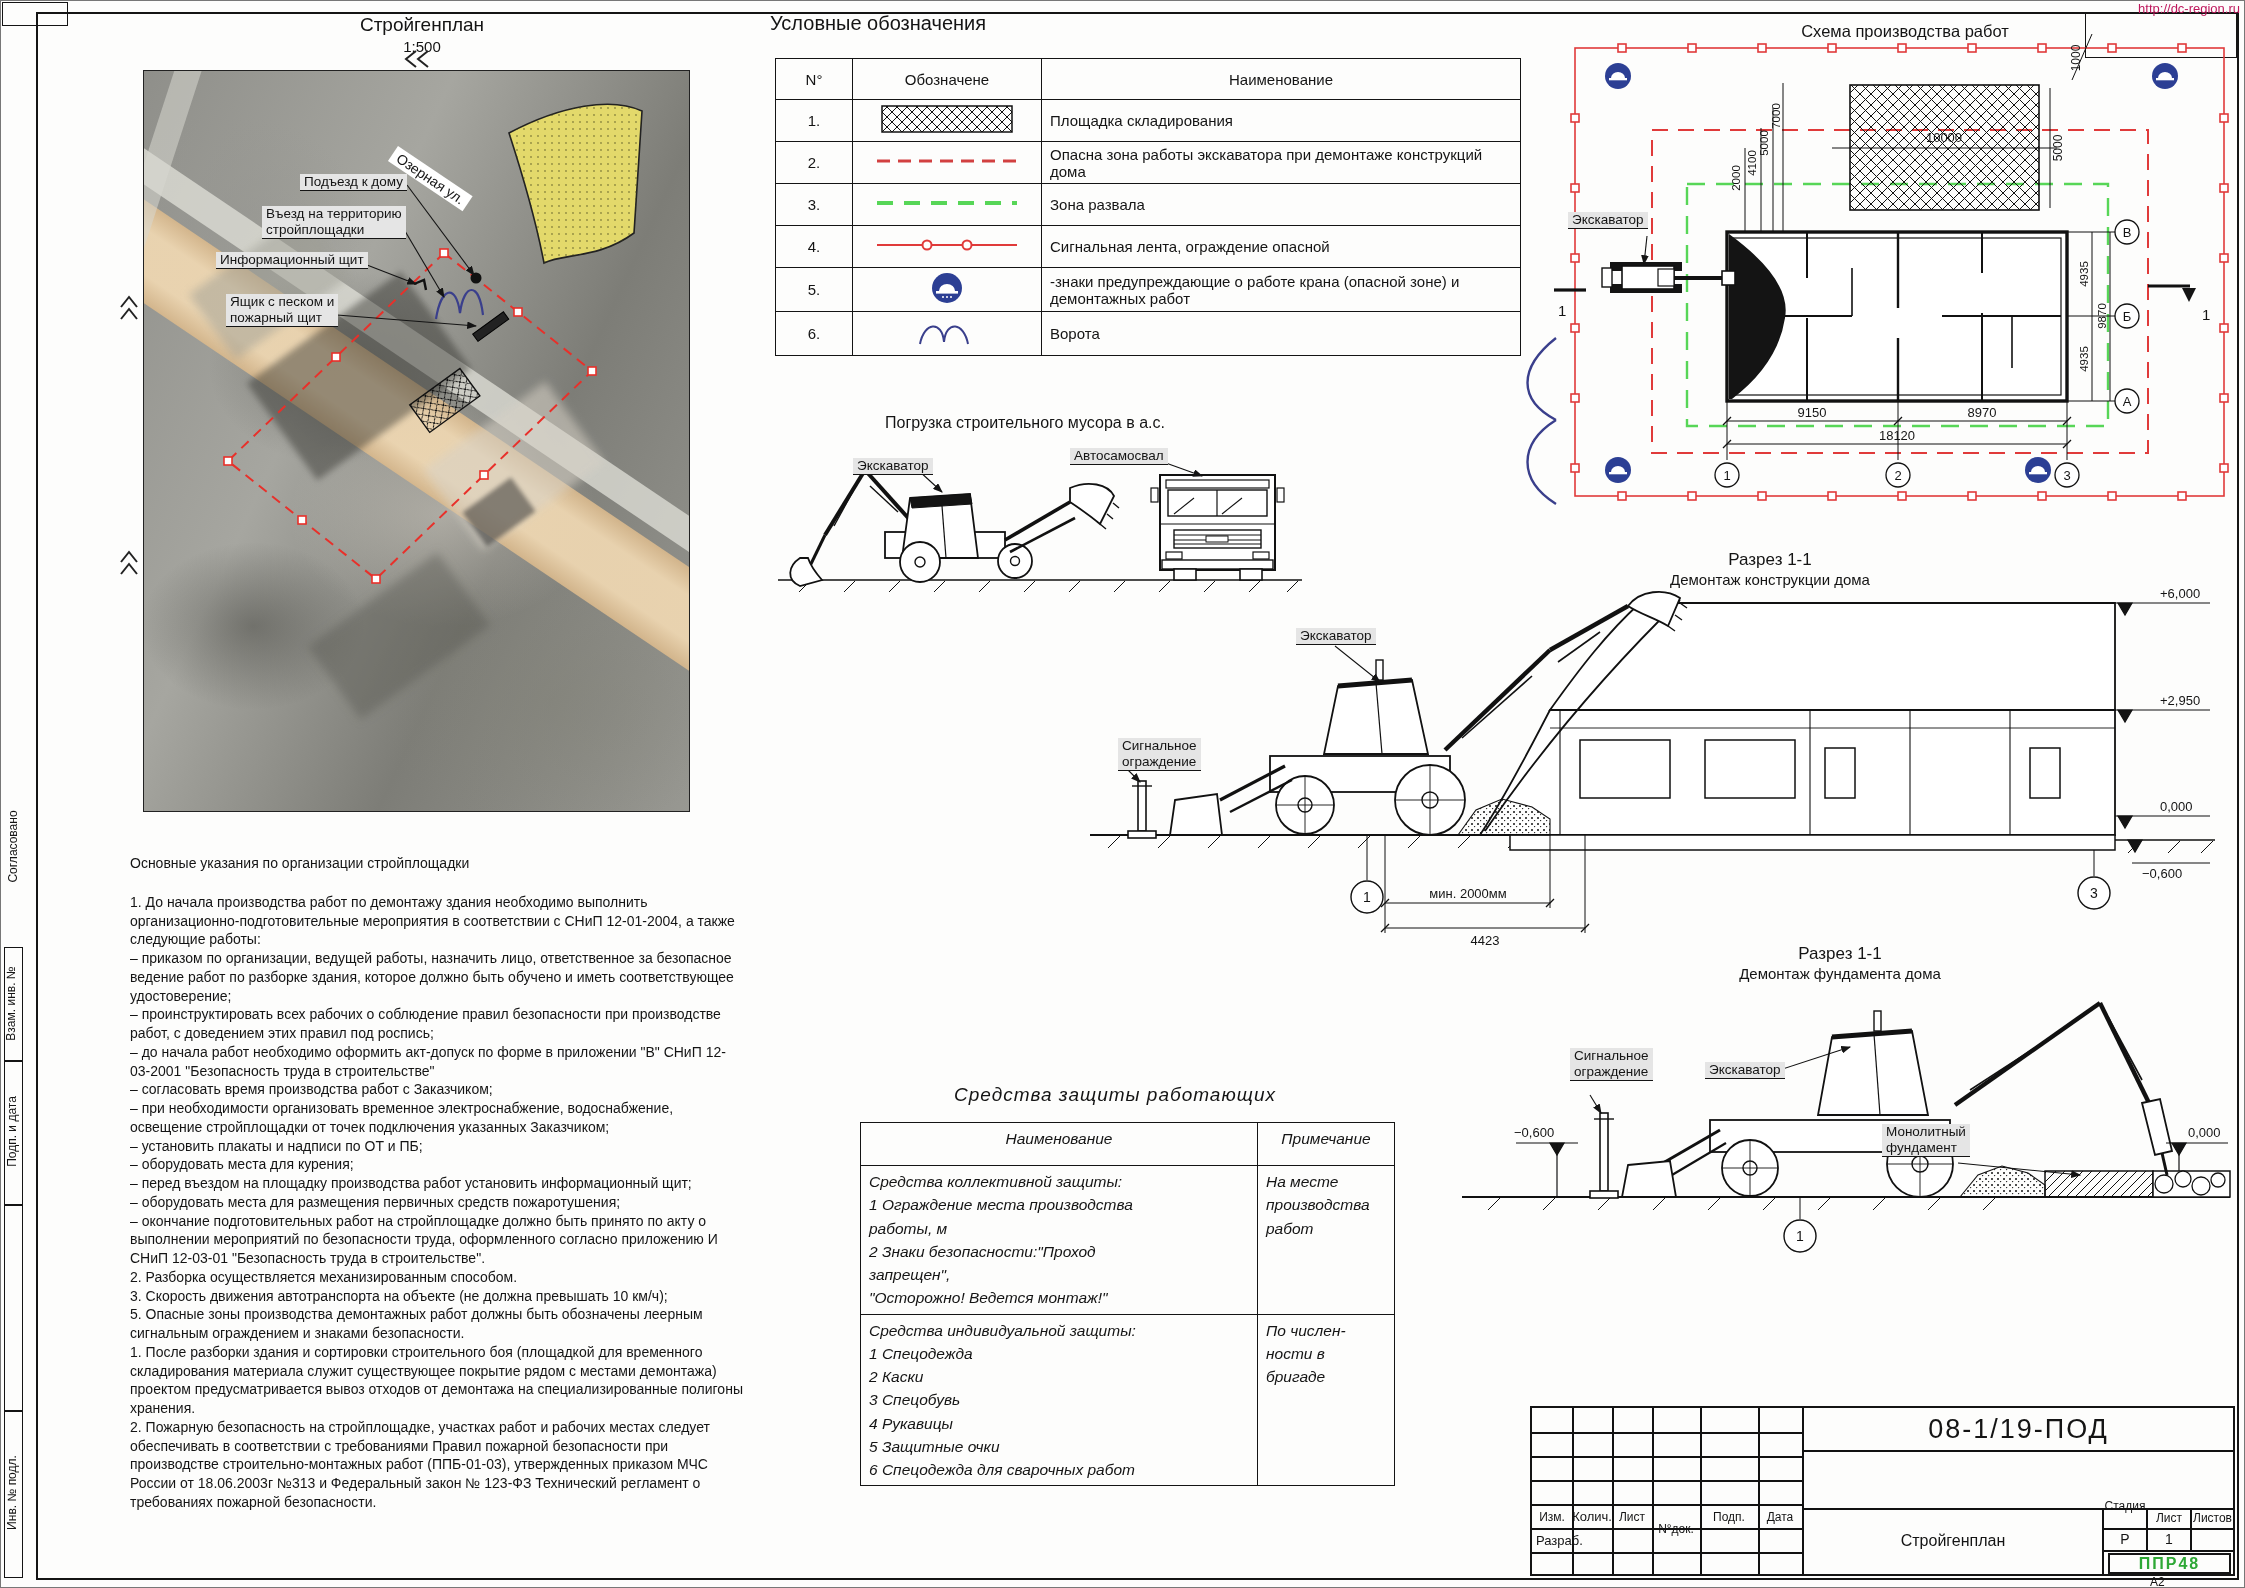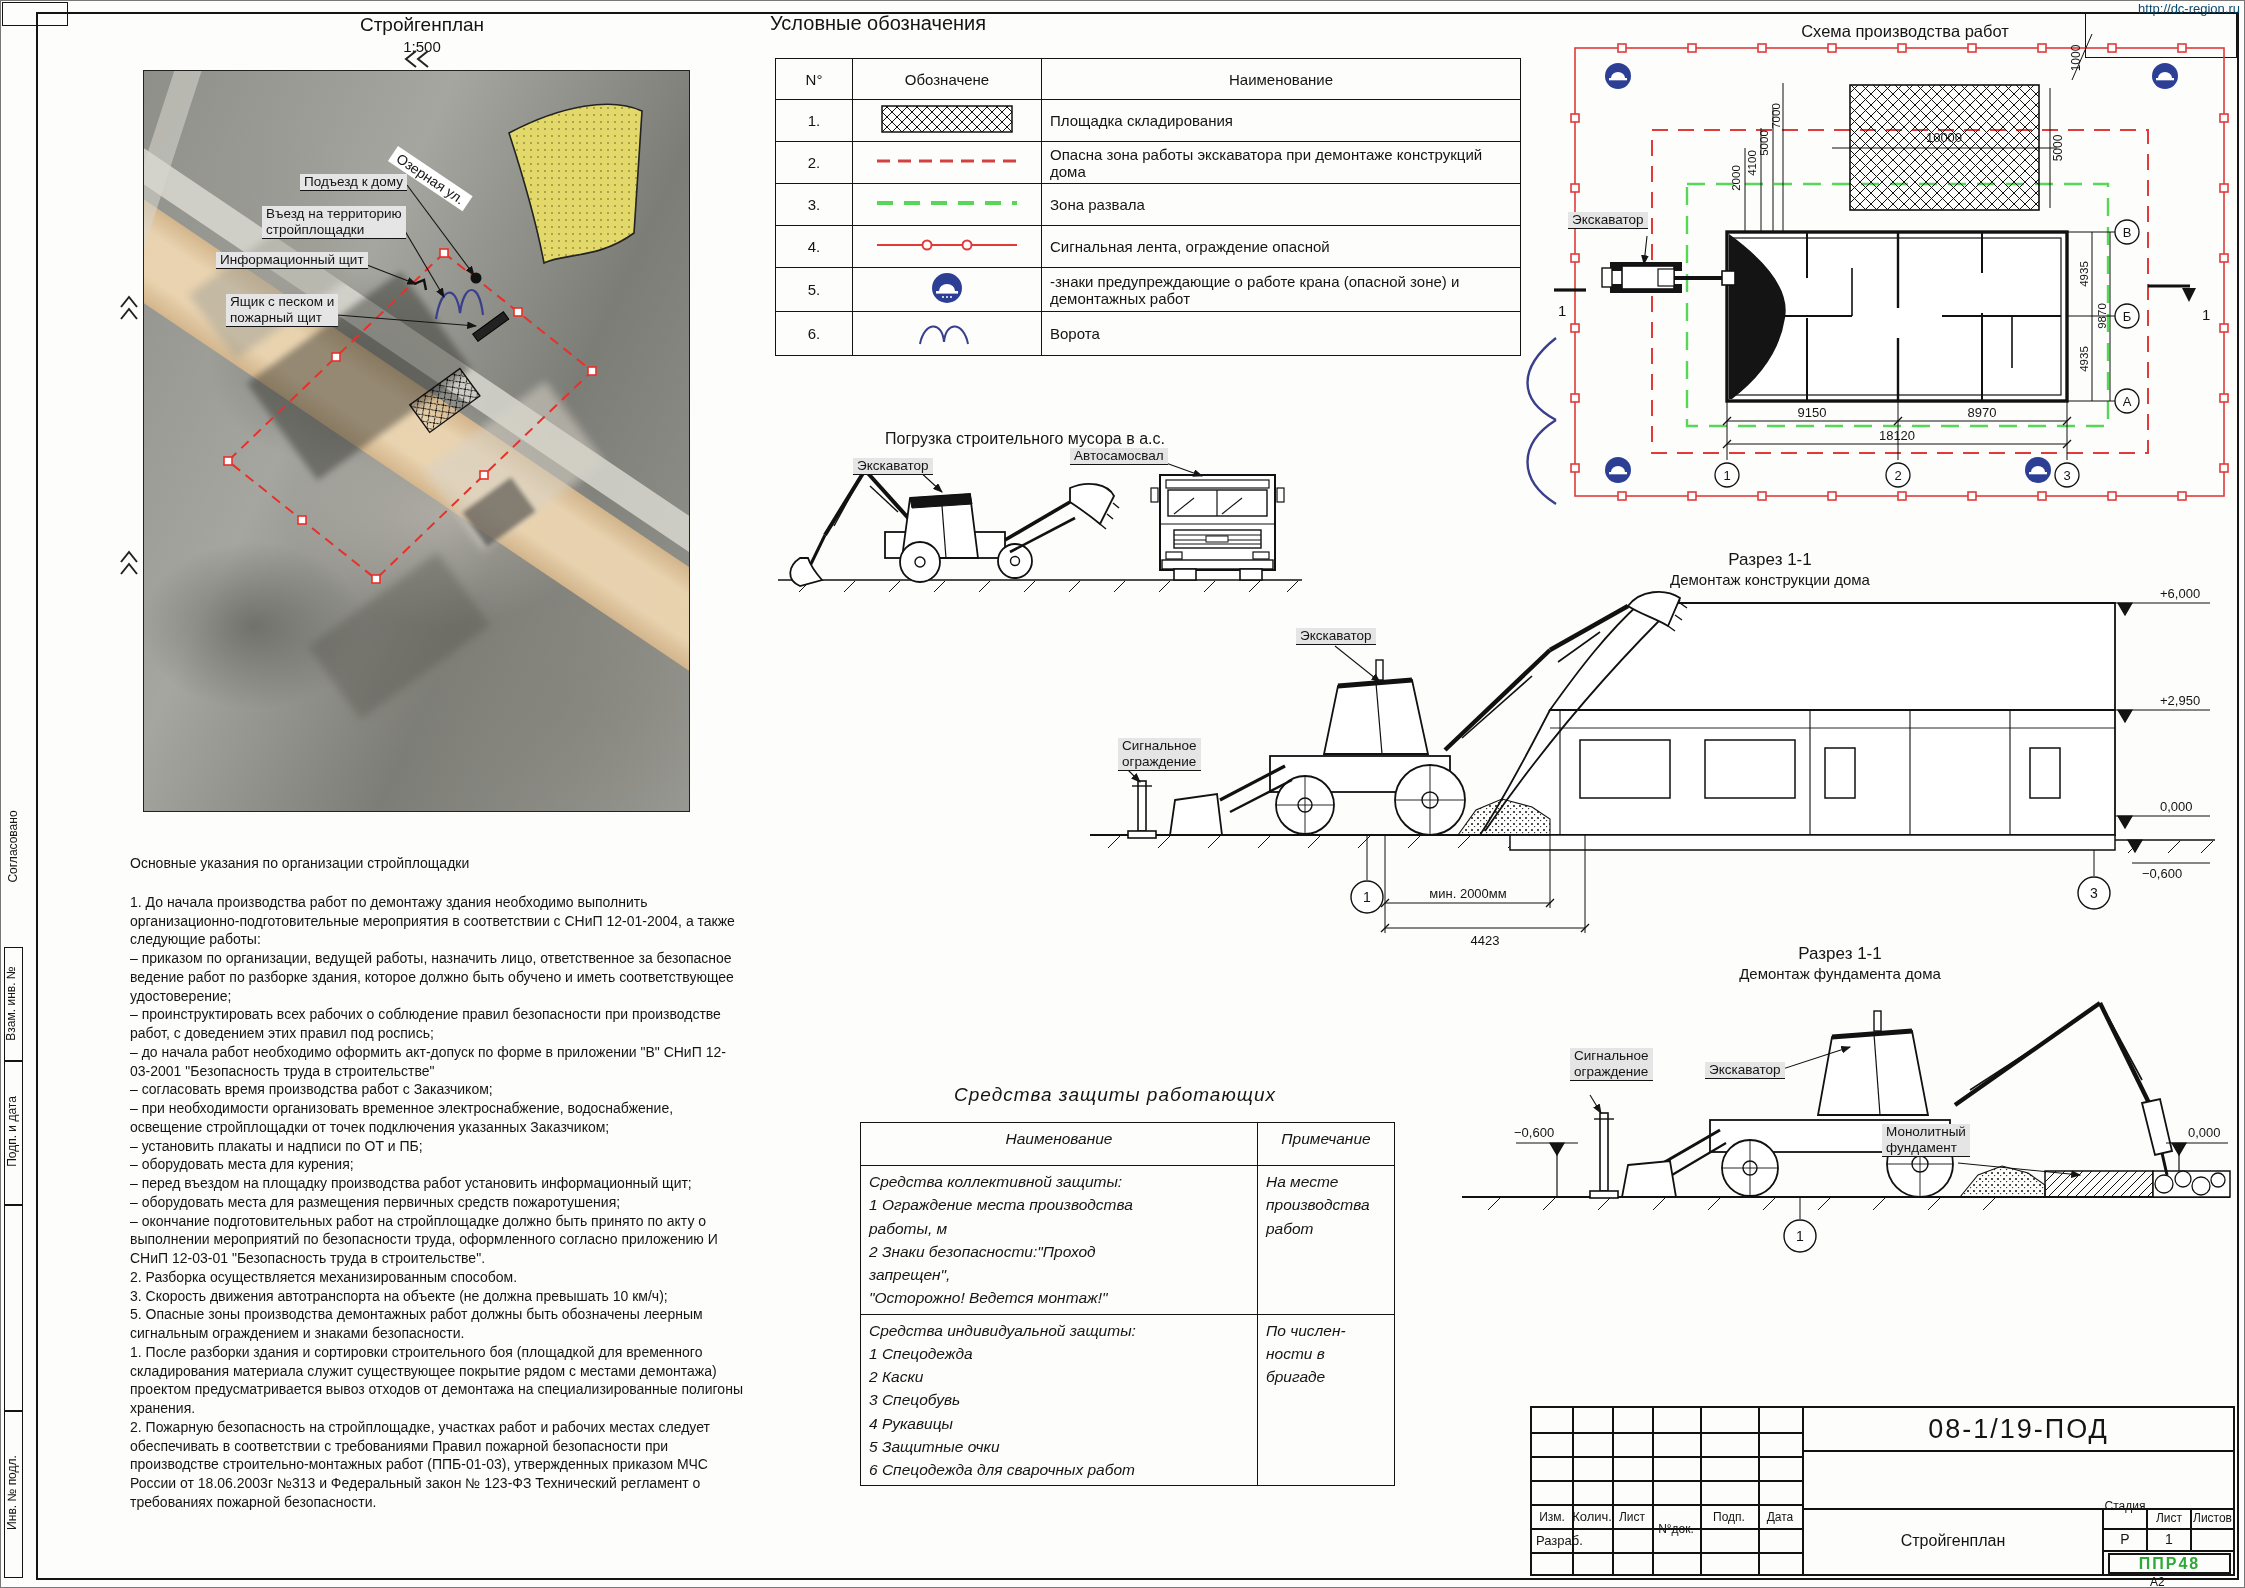--- a/index.html
+++ b/index.html
@@ -23,21 +23,21 @@
   .rotlbl{position:absolute;transform:rotate(-90deg);font-size:12px;text-align:center;height:17px;line-height:17px;}
 </style>
 </head>
 <body>
 
 <div id="sheet">
 
   <div class="abs" style="left:36px;top:12px;width:2199px;height:1564px;border:2px solid #141414;"></div>
   <div class="abs" style="left:2px;top:2px;width:64px;height:22px;border:1.2px solid #141414;"></div>
   <div class="abs" style="left:2085px;top:12px;width:150px;height:44px;border:1.5px solid #141414;"></div>
-  <div class="abs" style="left:2040px;top:1px;width:200px;font-size:13px;color:#0c4a6e;text-align:right;">http://dc-region.ru</div>
+  <div class="abs" style="left:2040px;top:1px;width:200px;font-size:13px;color:#be185d;text-align:right;">http://dc-region.ru</div>
   <div class="abs" style="left:2150px;top:1575px;font-size:12px;">А2</div>
 
   <div class="rotlbl" style="left:-42px;top:838px;width:110px;">Согласовано</div>
   <div class="abs" style="left:4px;top:947px;width:17px;height:113px;border:1.2px solid #141414;"></div>
   <div class="rotlbl" style="left:-44px;top:995px;width:110px;">Взам. инв. №</div>
   <div class="abs" style="left:4px;top:1060px;width:17px;height:144px;border:1.2px solid #141414;"></div>
   <div class="rotlbl" style="left:-43px;top:1123px;width:110px;">Подп. и дата</div>
   <div class="abs" style="left:4px;top:1204px;width:17px;height:206px;border:1.2px solid #141414;"></div>
   <div class="abs" style="left:4px;top:1410px;width:17px;height:166px;border:1.2px solid #141414;"></div>
   <div class="rotlbl" style="left:-43px;top:1484px;width:110px;">Инв. № подл.</div>
@@ -362,21 +362,21 @@
     <text x="575" y="378" font-size="13" text-anchor="middle">А</text>
 
     <line x1="596" y1="258" x2="638" y2="258" stroke="#111" stroke-width="3.2"></line>
     <polygon points="630,260 644,260 637,274" fill="#141414"></polygon>
     <text x="650" y="292" font-size="15">1</text>
     <line x1="2" y1="262" x2="34" y2="262" stroke="#111" stroke-width="3.2"></line>
     <text x="6" y="288" font-size="15">1</text>
   </svg>
   <div class="abs lbl" style="left:1568px;top:212px;">Экскаватор</div>
 
-  <div class="abs c" style="left:840px;top:430px;width:370px;font-size:16px;">Погрузка строительного мусора в а.с.</div>
+  <div class="abs c" style="left:840px;top:414px;width:370px;font-size:16px;">Погрузка строительного мусора в а.с.</div>
   <svg style="left:770px;top:440px;" width="540" height="172" viewBox="0 0 540 172">
     <defs>
       <marker id="lar" markerWidth="9" markerHeight="7" refX="8" refY="3.5" orient="auto">
         <path d="M0,0 L9,3.5 L0,7 Z" fill="#141414"></path>
       </marker>
       <g id="lgt">
           <line x1="0" y1="0" x2="-11" y2="11" stroke="#111" stroke-width="1"></line>
         </g>
     </defs>
     <line x1="8" y1="140" x2="532" y2="140" stroke="#111" stroke-width="1.6"></line>

